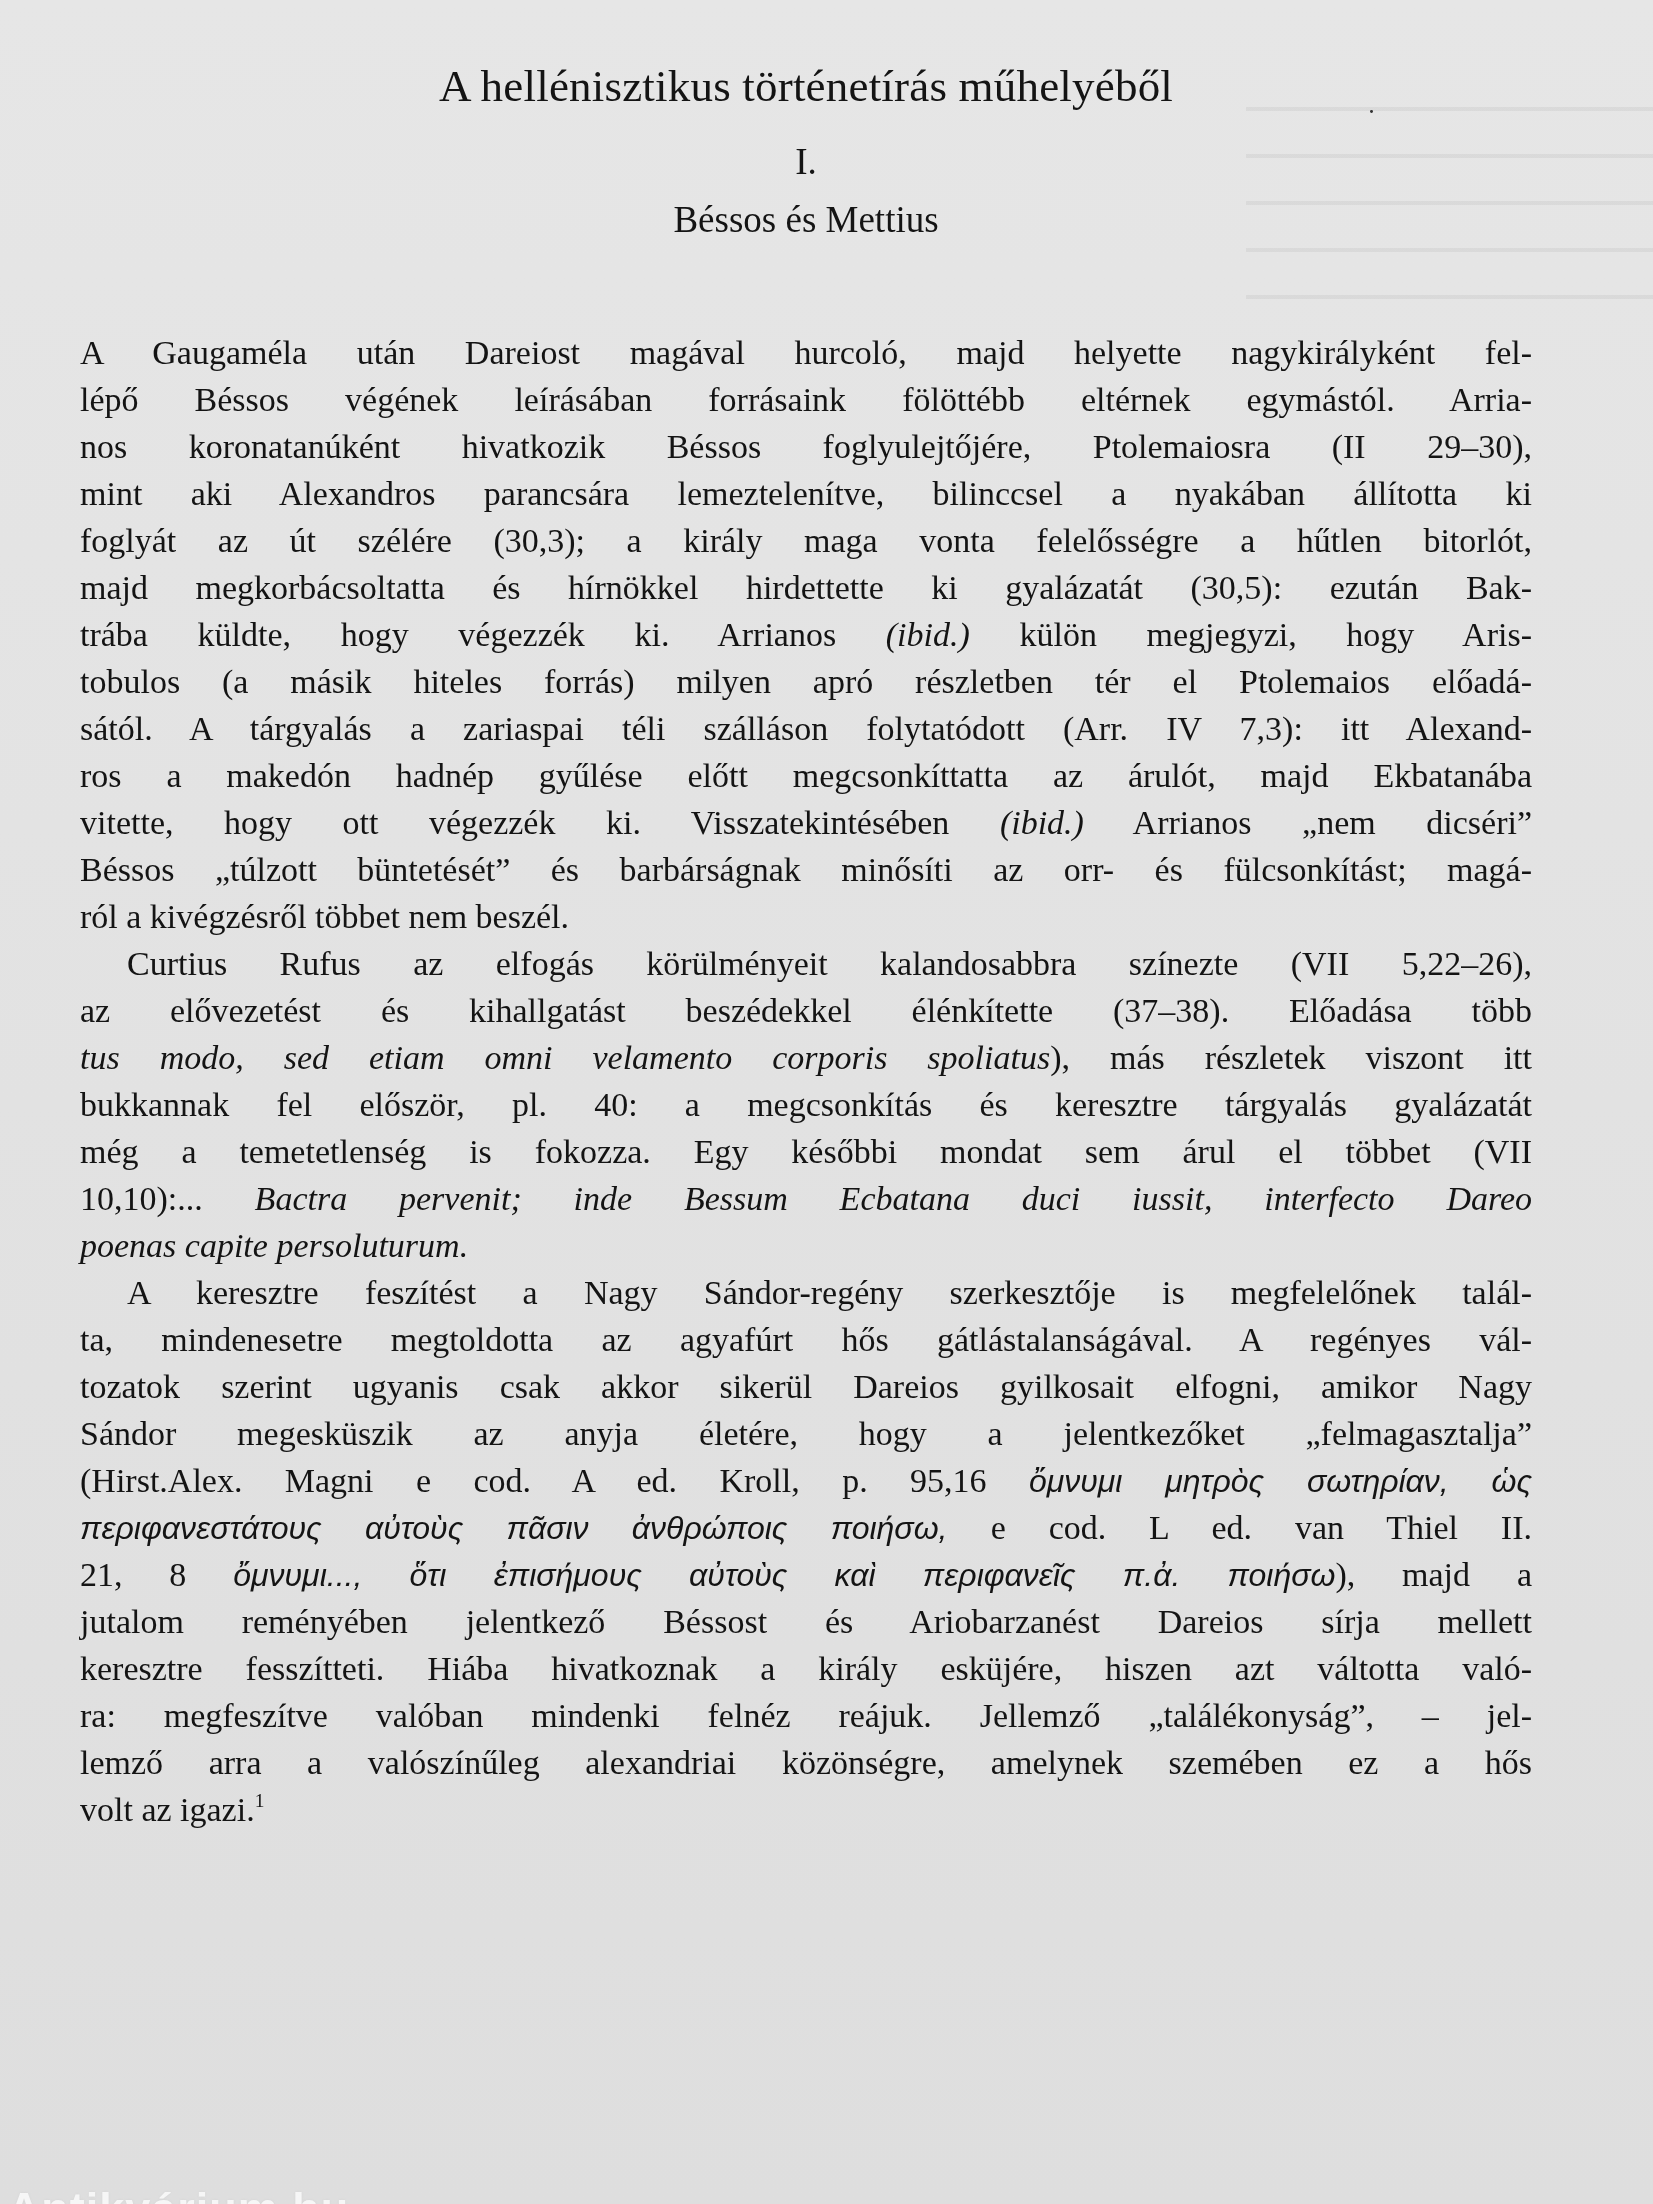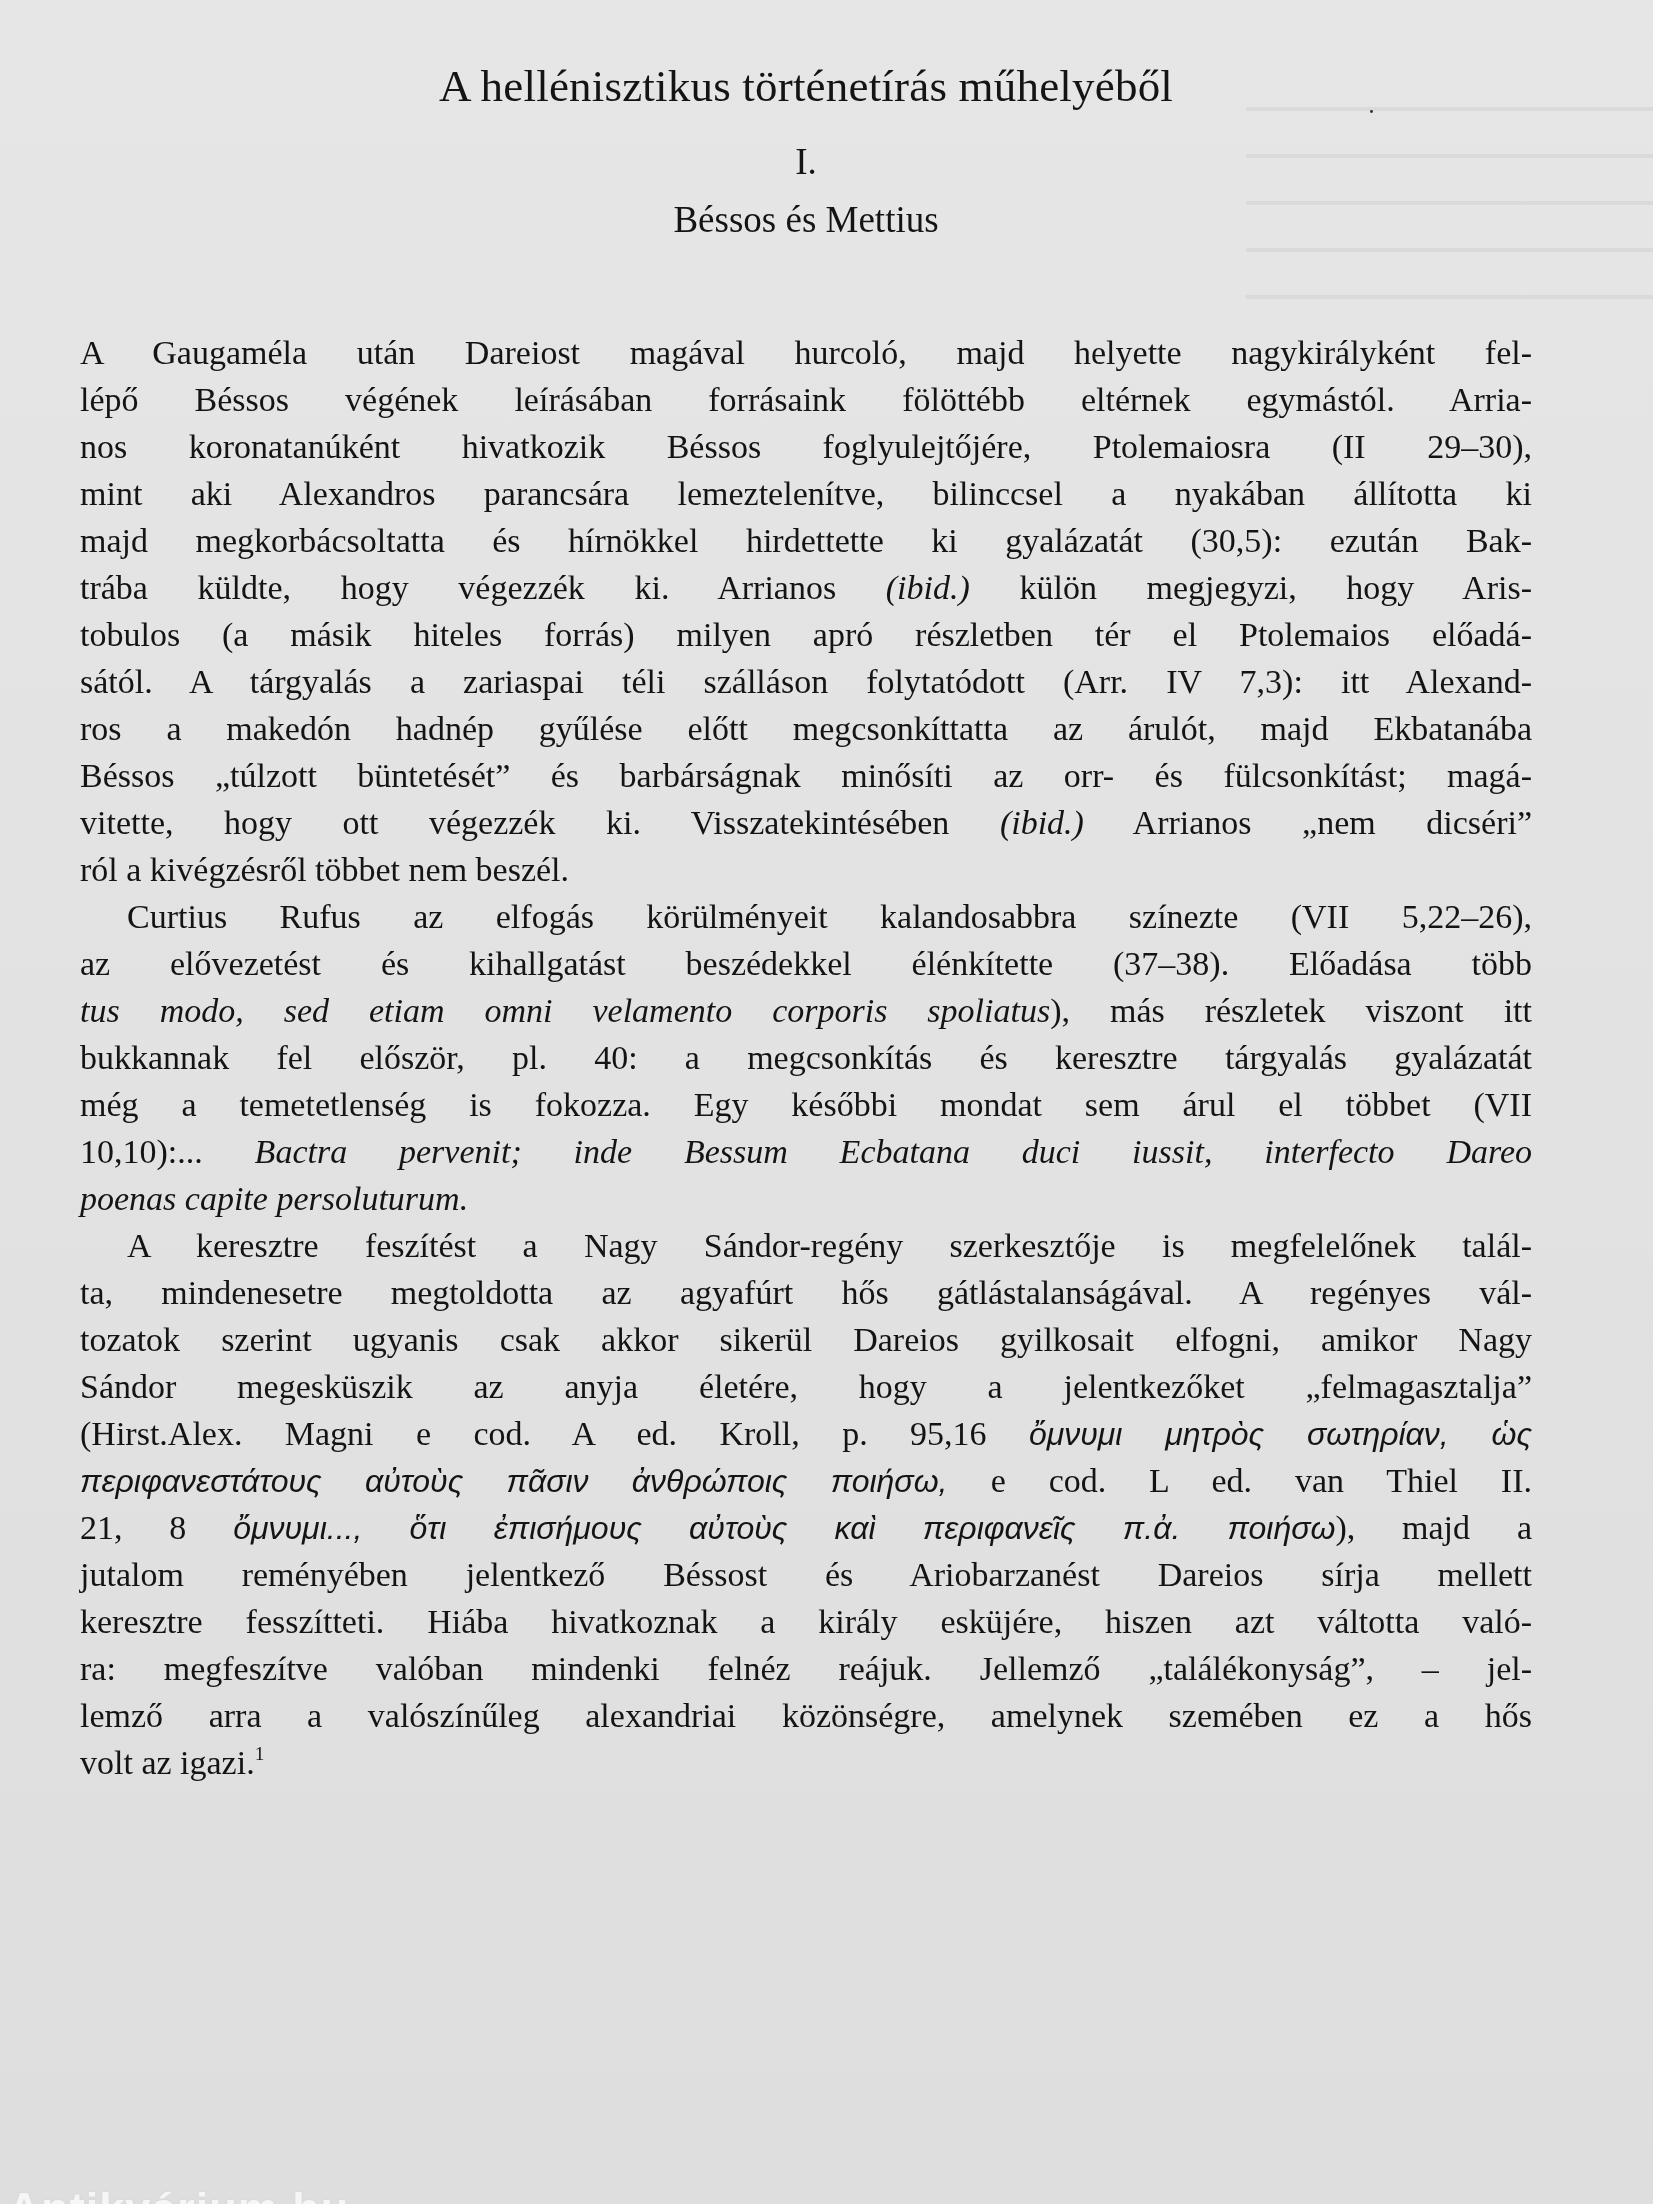--- a/index.html
+++ b/index.html
@@ -113,27 +113,28 @@
   <div class="header roman">I.</div>
   <div class="header subtitle">Béssos és Mettius</div>
 
   <div class="body-text">
 
     <div>
       <span class="line"><span class="line-inner">A Gaugaméla után Dareiost magával hurcoló, majd helyette nagykirályként fel-</span></span>
       <span class="line"><span class="line-inner">lépő Béssos végének leírásában forrásaink fölöttébb eltérnek egymástól. Arria-</span></span>
       <span class="line"><span class="line-inner">nos koronatanúként hivatkozik Béssos foglyulejtőjére, Ptolemaiosra (II 29–30),</span></span>
       <span class="line"><span class="line-inner">mint aki Alexandros parancsára lemeztelenítve, bilinccsel a nyakában állította ki</span></span>
+      <span class="line"><span class="line-inner">foglyát az út szélére (30,3); a király maga vonta felelősségre a hűtlen bitorlót,</span></span>
       <span class="line"><span class="line-inner">majd megkorbácsoltatta és hírnökkel hirdettette ki gyalázatát (30,5): ezután Bak-</span></span>
       <span class="line"><span class="line-inner">trába küldte, hogy végezzék ki. Arrianos <i>(ibid.)</i> külön megjegyzi, hogy Aris-</span></span>
       <span class="line"><span class="line-inner">tobulos (a másik hiteles forrás) milyen apró részletben tér el Ptolemaios előadá-</span></span>
       <span class="line"><span class="line-inner">sától. A tárgyalás a zariaspai téli szálláson folytatódott (Arr. IV 7,3): itt Alexand-</span></span>
       <span class="line"><span class="line-inner">ros a makedón hadnép gyűlése előtt megcsonkíttatta az árulót, majd Ekbatanába</span></span>
+      <span class="line"><span class="line-inner">vitette, hogy ott végezzék ki. Visszatekintésében <i>(ibid.)</i> Arrianos „nem dicséri”</span></span>
       <span class="line"><span class="line-inner">Béssos „túlzott büntetését” és barbárságnak minősíti az orr- és fülcsonkítást; magá-</span></span>
-      <span class="line"><span class="line-inner">vitette, hogy ott végezzék ki. Visszatekintésében <i>(ibid.)</i> Arrianos „nem dicséri”</span></span>
       <span class="line last"><span class="line-inner">ról a kivégzésről többet nem beszél.</span></span>
     </div>
 
     <div>
       <span class="line indent"><span class="line-inner">Curtius Rufus az elfogás körülményeit kalandosabbra színezte (VII 5,22–26),</span></span>
       <span class="line"><span class="line-inner">az elővezetést és kihallgatást beszédekkel élénkítette (37–38). Előadása több</span></span>
       <span class="line"><span class="line-inner"><i>tus modo, sed etiam omni velamento corporis spoliatus</i>), más részletek viszont itt</span></span>
       <span class="line"><span class="line-inner">bukkannak fel először, pl. 40: a megcsonkítás és keresztre tárgyalás gyalázatát</span></span>
       <span class="line"><span class="line-inner">még a temetetlenség is fokozza. Egy későbbi mondat sem árul el többet (VII</span></span>
       <span class="line"><span class="line-inner">10,10):... <i>Bactra pervenit; inde Bessum Ecbatana duci iussit, interfecto Dareo</i></span></span>

